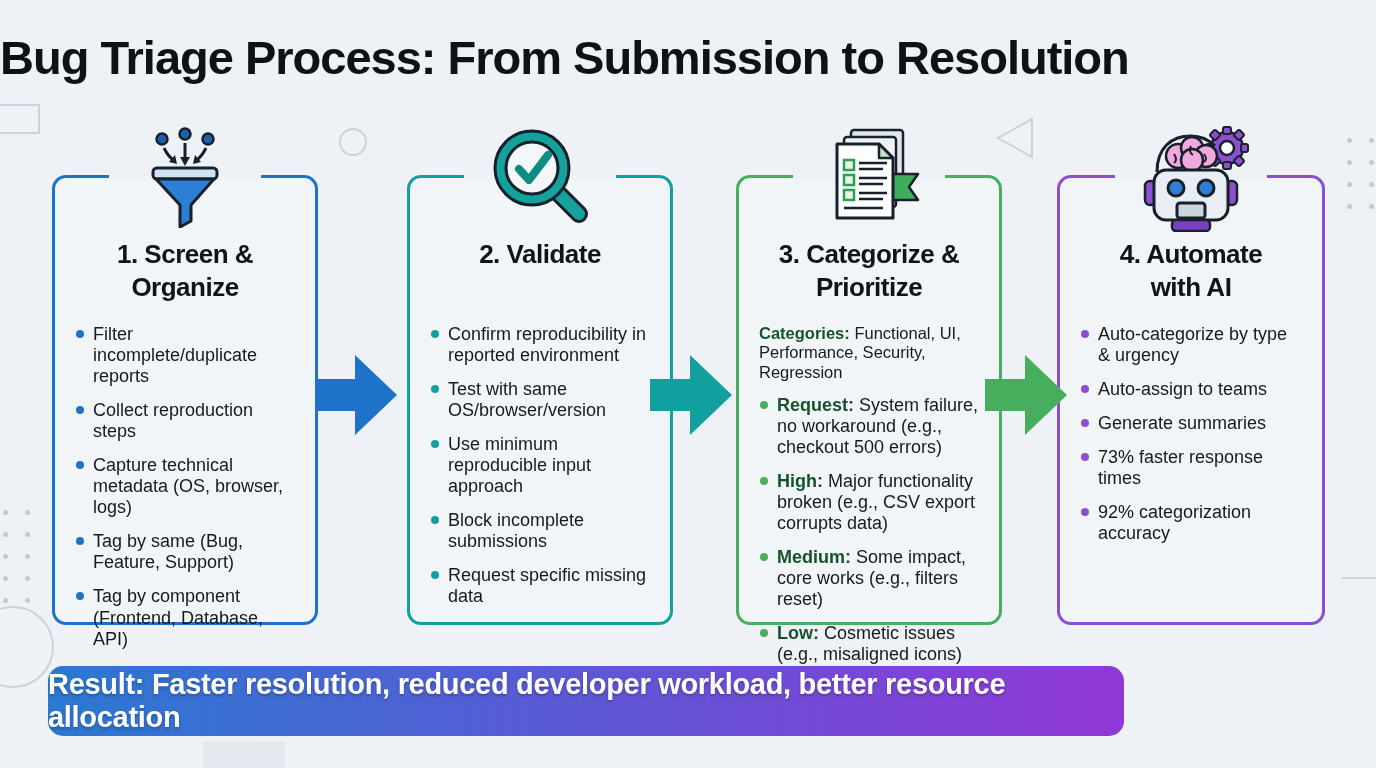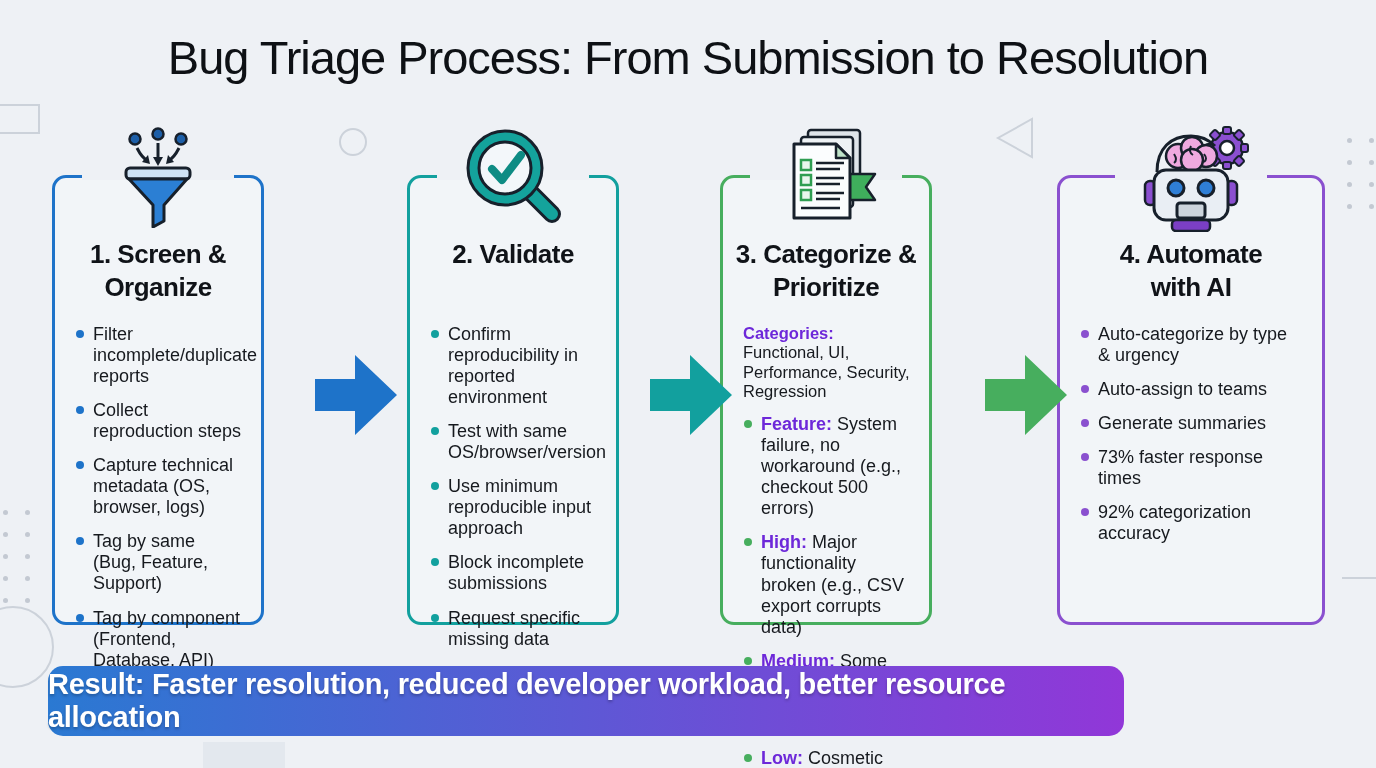--- a/index.html
+++ b/index.html
@@ -2,37 +2,37 @@
 <html><head>
 <meta charset="utf-8">
 <style>
   html,body{margin:0;padding:0;}
   .stage{
     position:relative;width:1376px;height:768px;overflow:hidden;
     background:#eef1f5;font-family:"Liberation Sans",sans-serif;color:#14171c;
   }
   
   .main-title{
-    position:absolute;top:30px;left:0;width:100%;text-align:center;
-    font-size:47px;font-weight:400;letter-spacing:-1px;color:#0e1115;
+    position:absolute;top:30px;left:0;width:100%;text-align:left;
+    font-size:47px;font-weight:700;letter-spacing:-1px;color:#0e1115;
   }
   
   .decor{position:absolute;pointer-events:none;}
   .sq-outline{left:-12px;top:104px;width:48px;height:26px;border:2px solid #ccd2da;}
   .circ-top{left:339px;top:128px;width:24px;height:24px;border:2px solid #ccd2da;border-radius:50%;}
   .circ-bottom{left:-28px;top:606px;width:78px;height:78px;border:2px solid #ccd2da;border-radius:50%;}
   .line-right{left:1342px;top:577px;width:34px;height:2px;background:#ccd2da;}
   .rect-bottom{left:203px;top:742px;width:82px;height:26px;background:#e3e8ee;}
   .dotgrid{display:grid;grid-template-columns:repeat(2,5px);gap:17px;}
   .dotgrid i{width:5px;height:5px;border-radius:50%;background:#c3c9d2;}
   .dots-right{left:1347px;top:138px;}
   .dots-left{left:3px;top:510px;}
   
   .card{
-    position:absolute;top:175px;width:212px;height:450px;box-sizing:border-box;
+    position:absolute;top:175px;width:266px;height:450px;box-sizing:border-box;
     border:3px solid var(--accent);border-radius:14px;background:#f2f5f8;
   }
   .card-gap{position:absolute;top:-4px;left:50%;transform:translateX(-50%);width:152px;height:6px;background:#eef1f5;}
   .icon-wrap{position:absolute;top:-52px;left:50%;transform:translateX(-50%);}
   .card-title{
     margin:60px auto 0;height:86px;text-align:center;
     font-size:26px;font-weight:800;letter-spacing:-.5px;line-height:1.25;color:#101318;
   }
   .t-c1{max-width:170px;} .t-c3{max-width:210px;} .t-c4{max-width:180px;}
   .card ul{list-style:none;margin:0;padding:0 18px 0 20px;}
@@ -40,21 +40,21 @@
     position:relative;padding-left:18px;margin-bottom:13px;
     font-size:18px;line-height:1.17;color:#16191e;
   }
   .card li::before{
     content:"";position:absolute;left:1px;top:6px;width:8px;height:8px;border-radius:50%;
     background:var(--accent);
   }
   .card .intro{
     padding:0 18px 0 20px;margin:0 0 13px 0;font-size:16.5px;line-height:1.17;color:#16191e;
   }
-  b{font-weight:700;color:#6d28d9;}
+  b{font-weight:700;color:#14532d;}
   
   .flow-arrow{position:absolute;top:355px;width:82px;height:80px;}
   
   .banner{
     position:absolute;left:48px;top:666px;width:1076px;height:70px;border-radius:15px;
     background:linear-gradient(90deg,#2a79d2 0%,#6457d6 55%,#9137d8 100%);
     display:flex;align-items:center;justify-content:center;
   }
   .banner-text{
     color:#ffffff;font-size:29px;font-weight:800;letter-spacing:-.3px;
@@ -140,21 +140,21 @@
     <div class="card-title">2. Validate</div>
     <ul>
       <li><span>Confirm reproducibility in reported environment</span></li>
       <li><span>Test with same OS/browser/version</span></li>
       <li><span>Use minimum reproducible input approach</span></li>
       <li><span>Block incomplete submissions</span></li>
       <li><span>Request specific missing data</span></li>
     </ul>
   </div>
 
-  <div class="card" style="left: 720px; --accent: #47ae5e;">
+  <div class="card" style="left: 736px; --accent: #47ae5e;">
     <div class="card-gap"></div>
     <div class="icon-wrap">
       <svg width="104" height="100" viewBox="0 0 104 100">
         <rect x="34" y="4" width="52" height="68" rx="3" fill="#dfe5ea" stroke="#17202b" stroke-width="2.5"></rect>
         <rect x="27" y="11" width="52" height="70" rx="3" fill="#eef2f5" stroke="#17202b" stroke-width="2.5"></rect>
         <polygon points="64,48 101,48 92,61 101,74 64,74" fill="#3fae5c" stroke="#17202b" stroke-width="2.5" stroke-linejoin="round"></polygon>
         <path d="M20,18 L62,18 L76,32 L76,92 L20,92 Z" fill="#fbfdfe" stroke="#17202b" stroke-width="3" stroke-linejoin="round"></path>
         <polygon points="62,18 76,32 62,32" fill="#bfe3c9" stroke="#17202b" stroke-width="2.5" stroke-linejoin="round"></polygon>
         <g stroke="#2f9e52" stroke-width="2.5" fill="#e9f6ee">
           <rect x="27" y="34" width="10" height="10"></rect>
@@ -168,21 +168,21 @@
             <line x1="42" y1="58" x2="66" y2="58"></line>
           <line x1="42" y1="67" x2="70" y2="67"></line>
             <line x1="42" y1="73" x2="66" y2="73"></line>
           <line x1="27" y1="82" x2="66" y2="82"></line>
         </g>
       </svg>
     </div>
     <div class="card-title t-c3">3. Categorize &amp; Prioritize</div>
     <p class="intro"><b>Categories:</b> <span>Functional, UI, Performance, Security, Regression</span></p>
     <ul>
-      <li><b>Feature:</b> <span>System failure, no workaround (e.g., checkout 500 errors)</span></li>
+      <li><b>Request:</b> <span>System failure, no workaround (e.g., checkout 500 errors)</span></li>
       <li><b>High:</b> <span>Major functionality broken (e.g., CSV export corrupts data)</span></li>
       <li><b>Medium:</b> <span>Some impact, core works (e.g., filters reset)</span></li>
       <li><b>Low:</b> <span>Cosmetic issues (e.g., misaligned icons)</span></li>
     </ul>
   </div>
 
   <div class="card" style="left: 1057px; width: 268px; --accent: #8a50cf;">
     <div class="card-gap"></div>
     <div class="icon-wrap">
       <svg width="132" height="106" viewBox="0 0 132 106">

